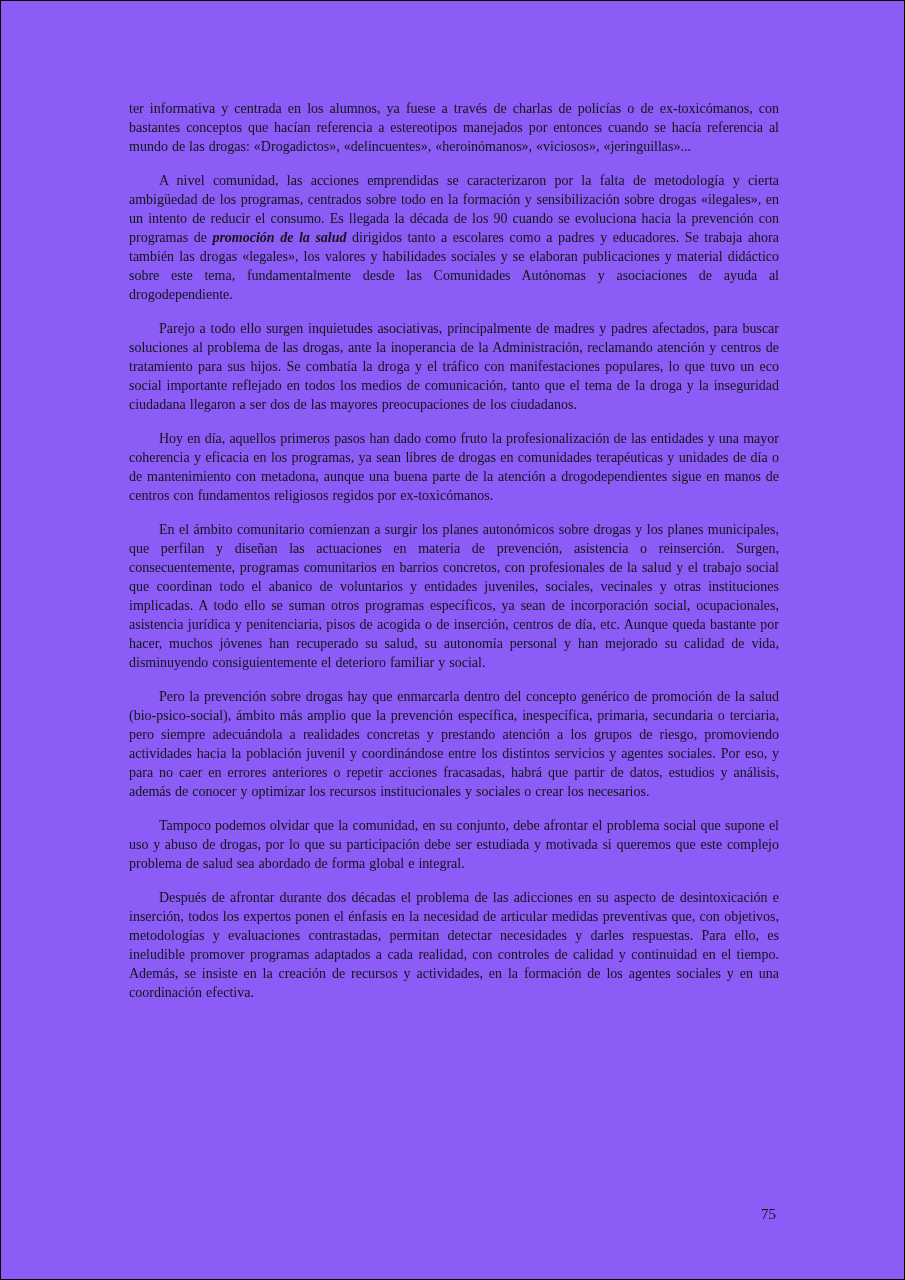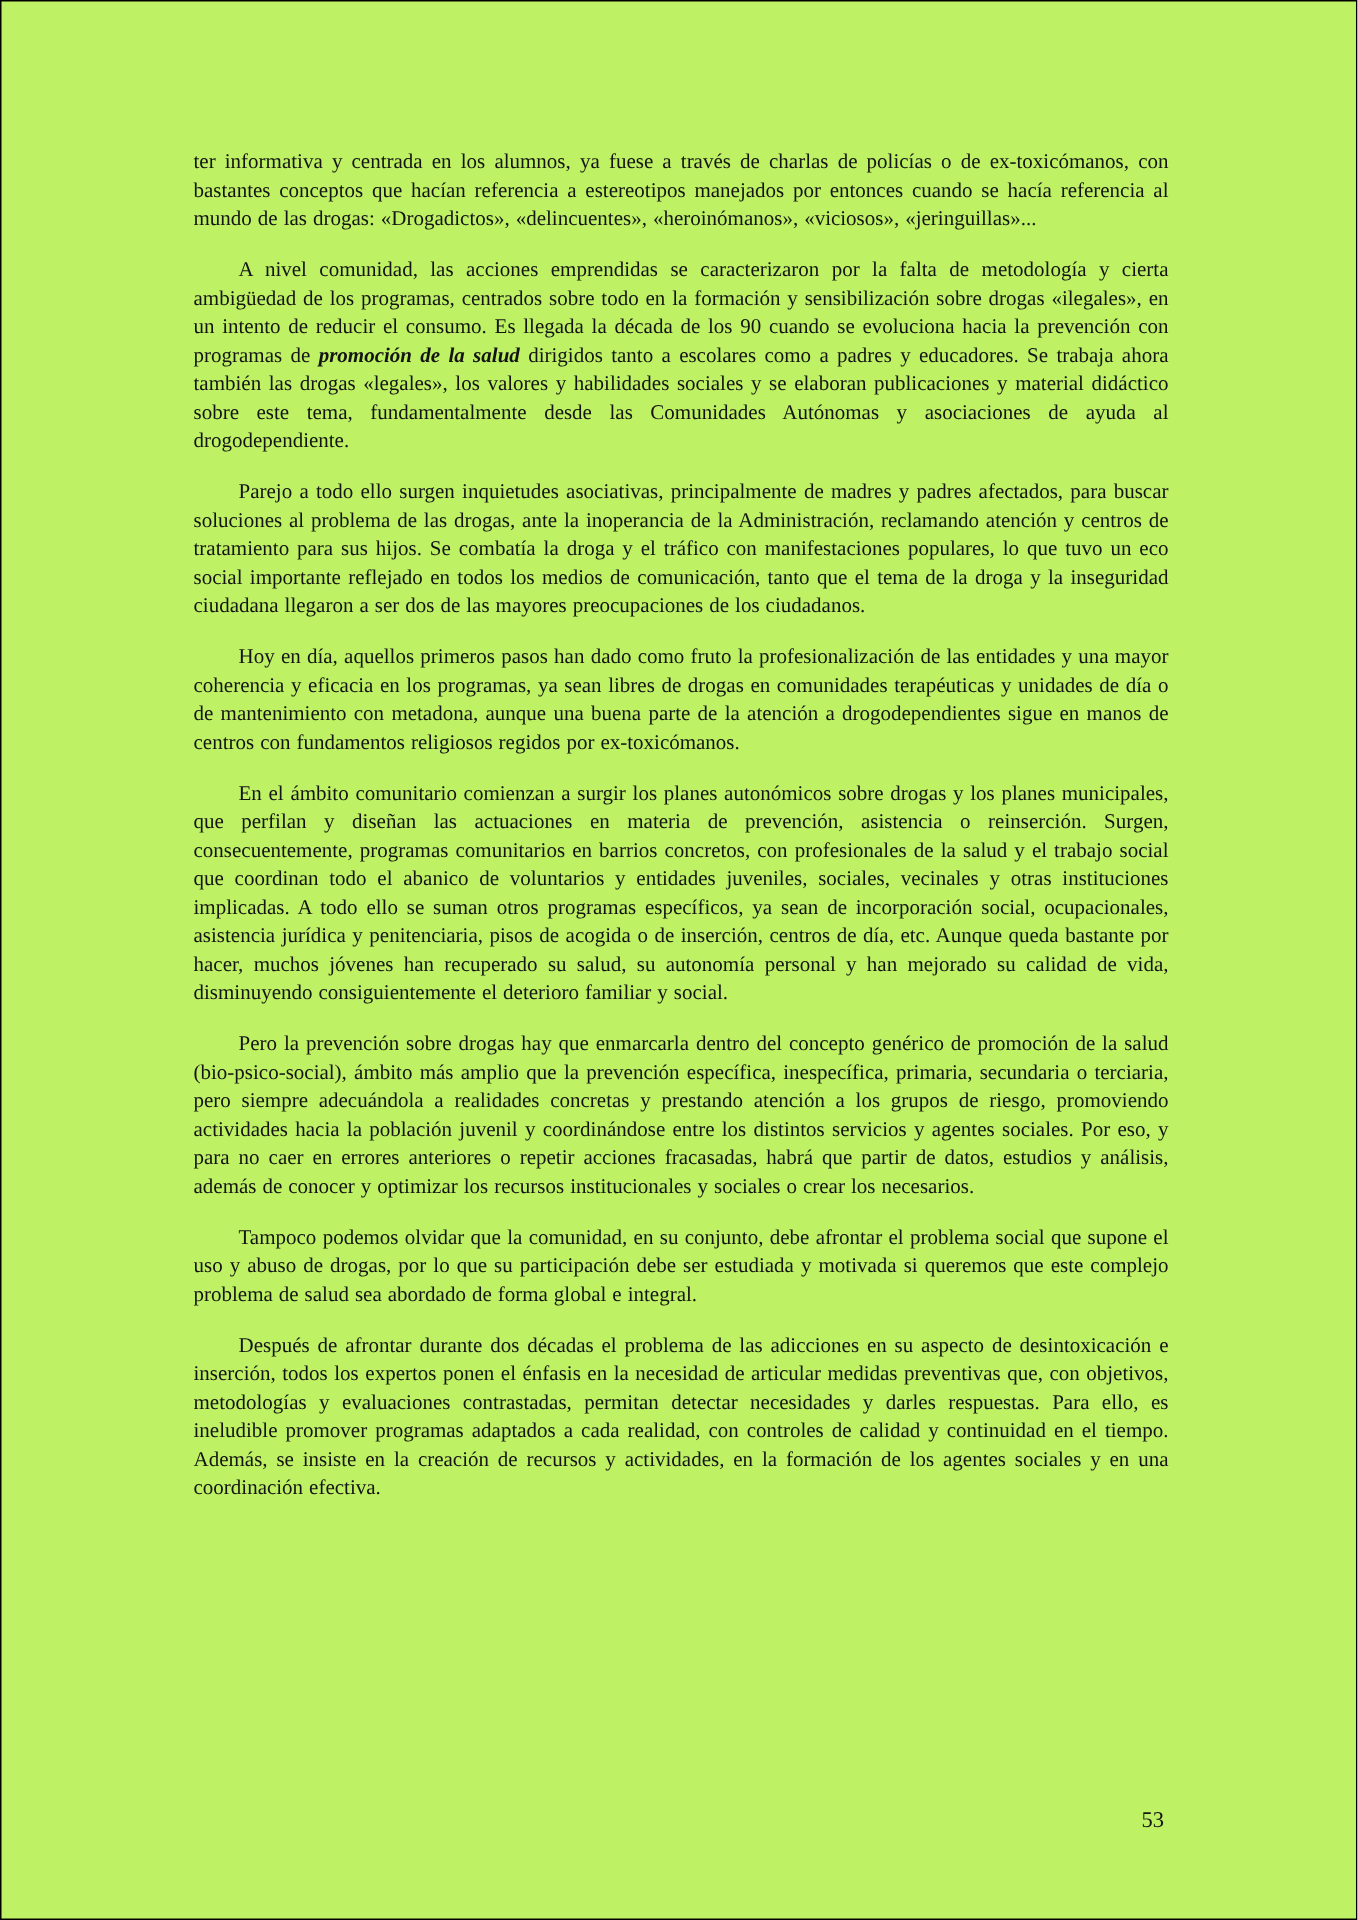--- a/index.html
+++ b/index.html
@@ -5,21 +5,21 @@
   html, body {
     margin: 0;
     padding: 0;
     background: #ffffff;
   }
   .page {
     position: relative;
     width: 905px;
     height: 1280px;
     box-sizing: border-box;
-    background: #bef264;
+    background: #8b5cf6;
     border: 1px solid #000000;
     font-family: "Liberation Serif", "DejaVu Serif", serif;
     color: #141414;
     overflow: hidden;
   }
   .text-block {
     position: absolute;
     left: 128px;
     top: 98px;
     width: 650px;
@@ -53,14 +53,14 @@
   <div class="text-block" id="doc-body">
       <p><span>ter informativa y centrada en los alumnos, ya fuese a través de charlas de policías o de ex-toxicómanos, con bastantes conceptos que hacían referencia a estereotipos manejados por entonces cuando se hacía referencia al mundo de las drogas: «Drogadictos», «delincuentes», «heroinómanos», «viciosos», «jeringuillas»...</span></p>
       <p class="indent"><span>A nivel comunidad, las acciones emprendidas se caracterizaron por la falta de metodología y cierta ambigüedad de los programas, centrados sobre todo en la formación y sensibilización sobre drogas «ilegales», en un intento de reducir el consumo. Es llegada la década de los 90 cuando se evoluciona hacia la prevención con programas de </span><span class="seg-italic">promoción de la salud</span><span> dirigidos tanto a escolares como a padres y educadores. Se trabaja ahora también las drogas «legales», los valores y habilidades sociales y se elaboran publicaciones y material didáctico sobre este tema, fundamentalmente desde las Comunidades Autónomas y asociaciones de ayuda al drogodependiente.</span></p>
       <p class="indent"><span>Parejo a todo ello surgen inquietudes asociativas, principalmente de madres y padres afectados, para buscar soluciones al problema de las drogas, ante la inoperancia de la Administración, reclamando atención y centros de tratamiento para sus hijos. Se combatía la droga y el tráfico con manifestaciones populares, lo que tuvo un eco social importante reflejado en todos los medios de comunicación, tanto que el tema de la droga y la inseguridad ciudadana llegaron a ser dos de las mayores preocupaciones de los ciudadanos.</span></p>
       <p class="indent"><span>Hoy en día, aquellos primeros pasos han dado como fruto la profesionalización de las entidades y una mayor coherencia y eficacia en los programas, ya sean libres de drogas en comunidades terapéuticas y unidades de día o de mantenimiento con metadona, aunque una buena parte de la atención a drogodependientes sigue en manos de centros con fundamentos religiosos regidos por ex-toxicómanos.</span></p>
       <p class="indent"><span>En el ámbito comunitario comienzan a surgir los planes autonómicos sobre drogas y los planes municipales, que perfilan y diseñan las actuaciones en materia de prevención, asistencia o reinserción. Surgen, consecuentemente, programas comunitarios en barrios concretos, con profesionales de la salud y el trabajo social que coordinan todo el abanico de voluntarios y entidades juveniles, sociales, vecinales y otras instituciones implicadas. A todo ello se suman otros programas específicos, ya sean de incorporación social, ocupacionales, asistencia jurídica y penitenciaria, pisos de acogida o de inserción, centros de día, etc. Aunque queda bastante por hacer, muchos jóvenes han recuperado su salud, su autonomía personal y han mejorado su calidad de vida, disminuyendo consiguientemente el deterioro familiar y social.</span></p>
       <p class="indent"><span>Pero la prevención sobre drogas hay que enmarcarla dentro del concepto genérico de promoción de la salud (bio-psico-social), ámbito más amplio que la prevención específica, inespecífica, primaria, secundaria o terciaria, pero siempre adecuándola a realidades concretas y prestando atención a los grupos de riesgo, promoviendo actividades hacia la población juvenil y coordinándose entre los distintos servicios y agentes sociales. Por eso, y para no caer en errores anteriores o repetir acciones fracasadas, habrá que partir de datos, estudios y análisis, además de conocer y optimizar los recursos institucionales y sociales o crear los necesarios.</span></p>
       <p class="indent"><span>Tampoco podemos olvidar que la comunidad, en su conjunto, debe afrontar el problema social que supone el uso y abuso de drogas, por lo que su participación debe ser estudiada y motivada si queremos que este complejo problema de salud sea abordado de forma global e integral.</span></p>
       <p class="indent"><span>Después de afrontar durante dos décadas el problema de las adicciones en su aspecto de desintoxicación e inserción, todos los expertos ponen el énfasis en la necesidad de articular medidas preventivas que, con objetivos, metodologías y evaluaciones contrastadas, permitan detectar necesidades y darles respuestas. Para ello, es ineludible promover programas adaptados a cada realidad, con controles de calidad y continuidad en el tiempo. Además, se insiste en la creación de recursos y actividades, en la formación de los agentes sociales y en una coordinación efectiva.</span></p>
     </div>
-  <div class="page-number">53</div>
+  <div class="page-number">75</div>
 </div>
 
 </body></html>

